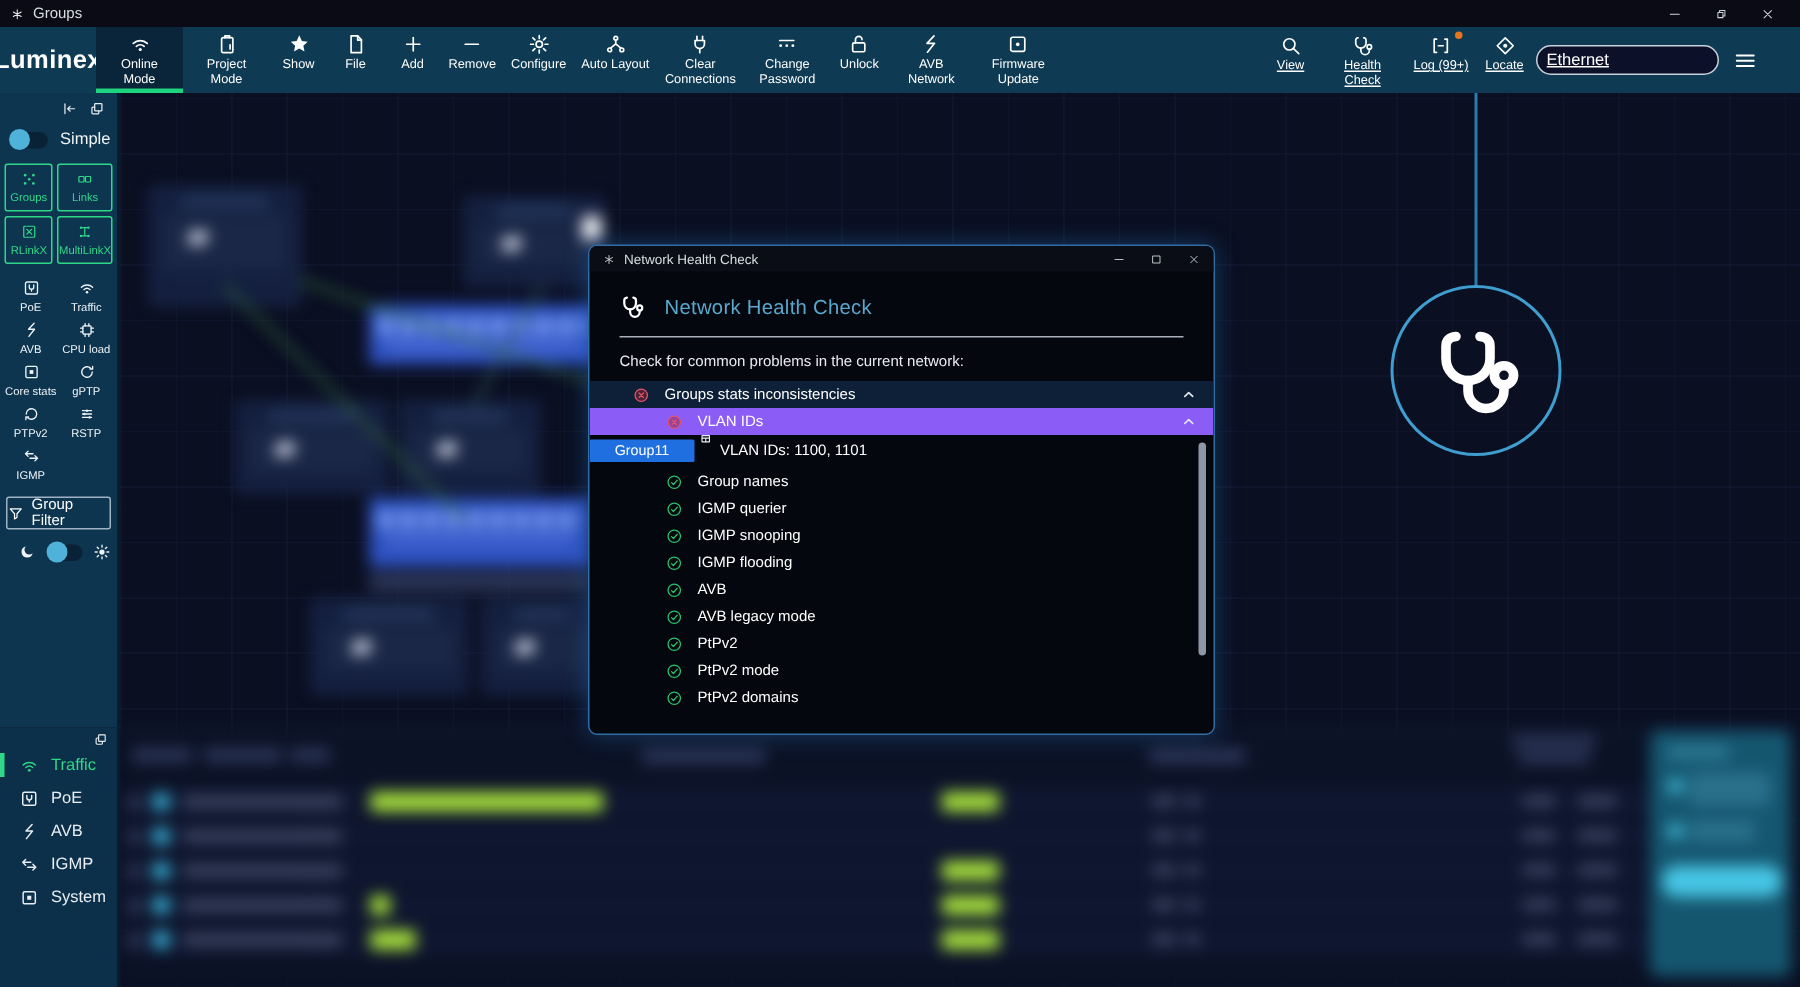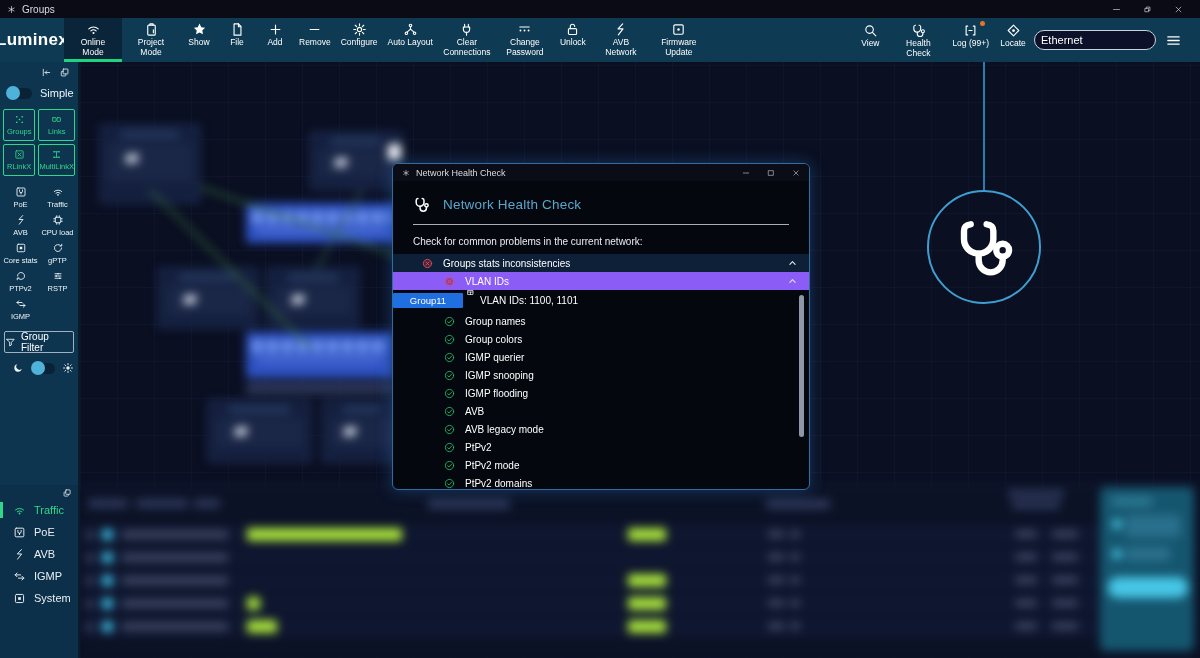--- a/index.html
+++ b/index.html
@@ -22,21 +22,21 @@
            display:flex;align-items:stretch;z-index:40;}
   .brand{width:64px;display:flex;align-items:center;justify-content:center;font-size:17px;
          font-weight:bold;letter-spacing:.3px;color:#fff;}
   .tbtn{min-width:38px;max-width:58px;padding:3px 5px 2px;display:flex;flex-direction:column;
         align-items:center;gap:1px;font-size:8.5px;line-height:1.15;text-align:center;
         position:relative;cursor:pointer;color:#fff;box-sizing:border-box;}
   .tbtn .icon{height:16px;}
   .tbtn .icon svg{width:15px;height:15px;}
   .tbtn.active{background:#0a2539;box-shadow:inset 0 -3px 0 #1fd47f;}
   .tbtn .badge{position:absolute;top:2px;right:9px;width:5px;height:5px;border-radius:50%;background:#e8741e;}
-  .toolbar-right{margin-left:auto;display:flex;align-items:center;padding-right:12px;gap:2px;}
+  .toolbar-right{margin-left:auto;display:flex;align-items:center;padding-right:22px;gap:2px;text-decoration:underline;}
   .toolbar-right .tbtn{align-self:stretch;}
   input.eth{width:108px;height:18px;background:#0c1129;border:1px solid #c9d2da;border-radius:10px;
             color:#fff;font-size:11px;padding:0 6px;font-family:inherit;outline:none;}
   .menu-btn{width:30px;display:flex;align-items:center;justify-content:center;cursor:pointer;}
   .menu-btn svg{width:17px;height:17px;}
 
   
   .sidebar{position:absolute;left:0;top:62px;width:80px;height:423px;background:#0d3550;
            box-sizing:border-box;border-right:2px solid #081c2c;z-index:30;}
   .side-top-icons{display:flex;justify-content:flex-end;gap:7px;padding:5px 8px 2px;}
@@ -795,29 +795,20 @@
           </span>
           <span class="lbl">Group names</span>
         </div>
         <div class="hrow lvl1">
           <span class="icon sicon ok">
             <svg viewBox="0 0 24 24">
               <circle cx="12" cy="12" r="9" class="s"></circle>
               <path d="M8 12.5l2.8 2.8L16.5 9" class="s"></path>
             </svg>
           </span>
-          <span class="lbl">Group colors</span>
-        </div>
-        <div class="hrow lvl1">
-          <span class="icon sicon ok">
-            <svg viewBox="0 0 24 24">
-              <circle cx="12" cy="12" r="9" class="s"></circle>
-              <path d="M8 12.5l2.8 2.8L16.5 9" class="s"></path>
-            </svg>
-          </span>
           <span class="lbl">IGMP querier</span>
         </div>
         <div class="hrow lvl1">
           <span class="icon sicon ok">
             <svg viewBox="0 0 24 24">
               <circle cx="12" cy="12" r="9" class="s"></circle>
               <path d="M8 12.5l2.8 2.8L16.5 9" class="s"></path>
             </svg>
           </span>
           <span class="lbl">IGMP snooping</span>

